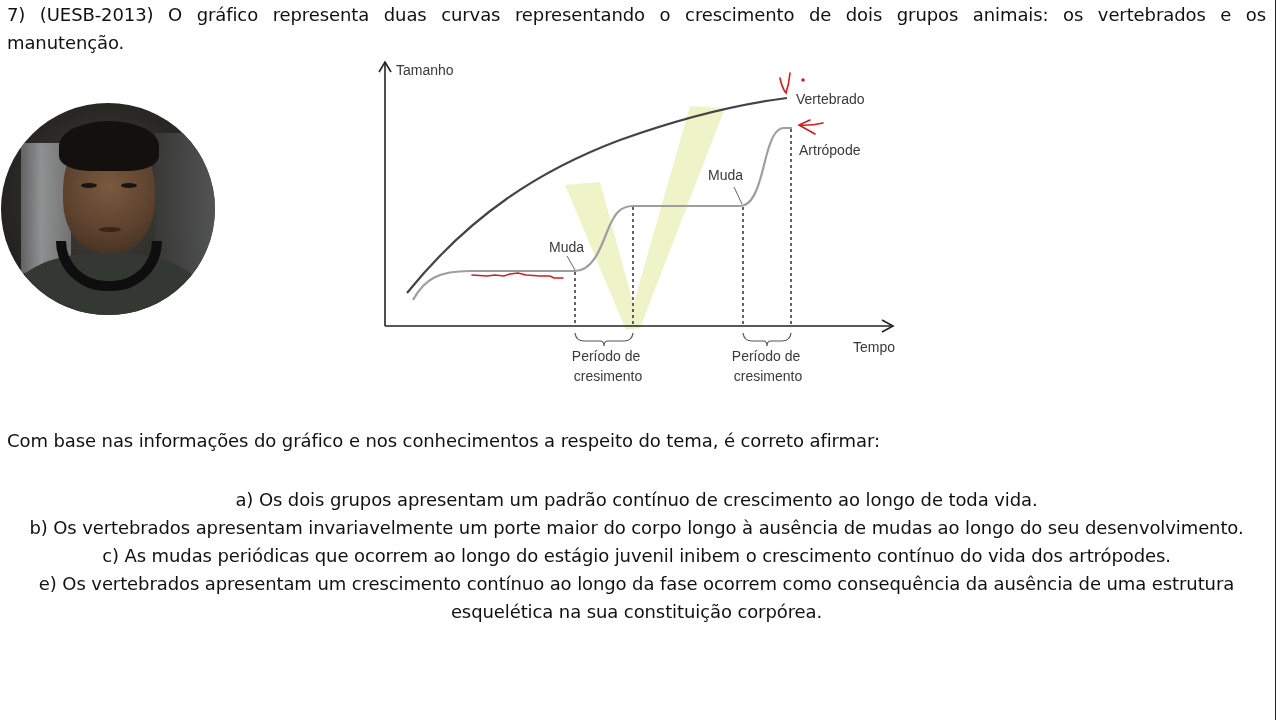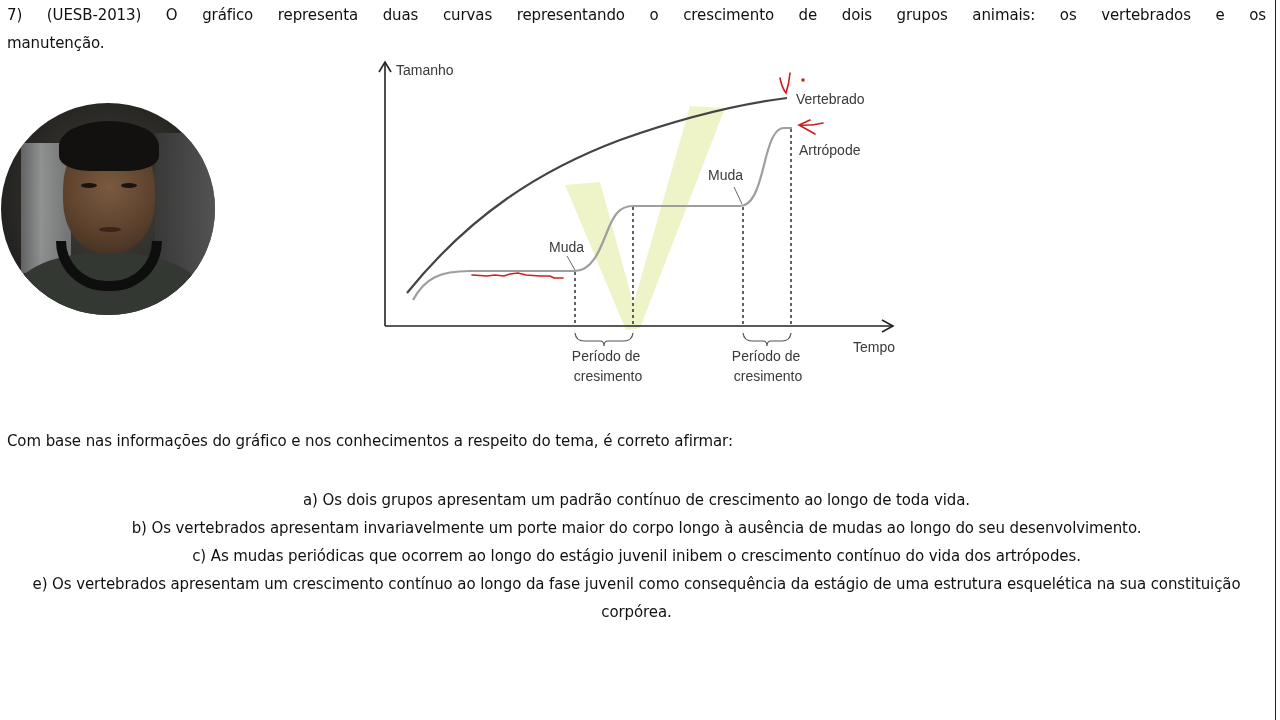--- a/index.html
+++ b/index.html
@@ -4,21 +4,21 @@
 <style>
   html, body { margin: 0; padding: 0; }
   body {
     width: 1280px; height: 720px; overflow: hidden; position: relative;
     background: #ffffff;
     font-family: "DejaVu Sans", "Liberation Sans", sans-serif;
     color: #111;
   }
   .q-text {
     position: absolute; left: 7px; right: 14px;
-    font-size: 15px; line-height: 28px; letter-spacing: -0.1px;
+    font-size: 18px; line-height: 28px; letter-spacing: -0.1px;
   }
   #question-header { top: 1px; text-align: justify; text-align-last: left; }
   #question-header .l1 { display: block; text-align: justify; text-align-last: justify; }
   #question-header .l2 { display: block; }
   #prompt { top: 427px; }
   #options { top: 486px; text-align: center; }
   #options div { margin: 0; }
   .right-border {
     position: absolute; right: 4px; top: 0; width: 1px; height: 720px; background: #222;
   }
@@ -136,16 +136,16 @@
     <path d="M472,275 L487,276 L495,275 L504,276 L510,274 L518,273 L526,275 L540,276 L550,276 L554,278 L563,278"></path>
   </g>
 </svg>
 
 <div class="q-text" id="prompt">Com base nas informações do gráfico e nos conhecimentos a respeito do tema, é correto afirmar:</div>
 
 <div class="q-text" id="options">
   <div>a) Os dois grupos apresentam um padrão contínuo de crescimento ao longo de toda vida.</div>
   <div>b) Os vertebrados apresentam invariavelmente um porte maior do corpo longo à ausência de mudas ao longo do seu desenvolvimento.</div>
   <div>c) As mudas periódicas que ocorrem ao longo do estágio juvenil inibem o crescimento contínuo do vida dos artrópodes.</div>
-  <div>e) Os vertebrados apresentam um crescimento contínuo ao longo da fase juvenil como consequência da estágio de uma estrutura esquelética na sua constituição corpórea.</div>
+  <div>e) Os vertebrados apresentam um crescimento contínuo ao longo da fase ocorrem como consequência da ausência de uma estrutura esquelética na sua constituição corpórea.</div>
 </div>
 
 <div class="right-border"></div>
 
 </body></html>

